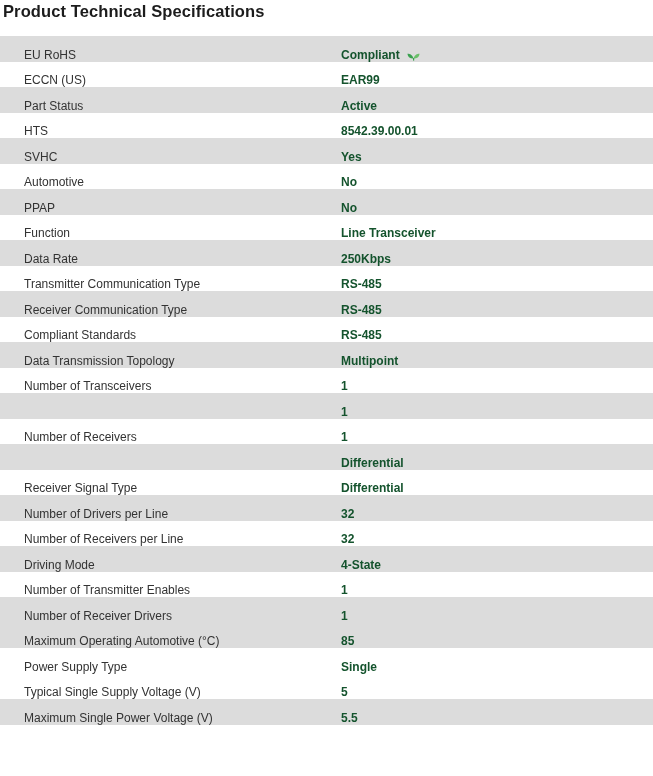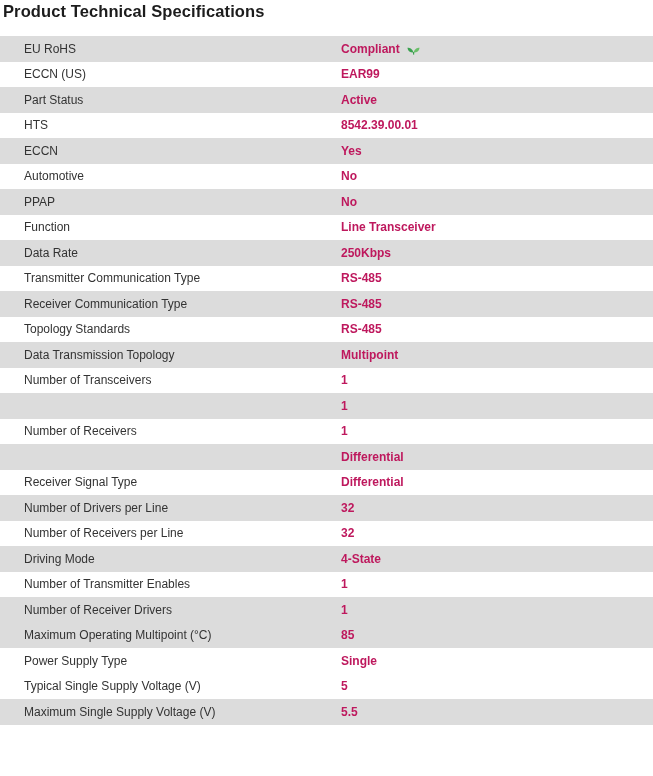--- a/index.html
+++ b/index.html
@@ -26,21 +26,21 @@
     letter-spacing: 0.1px;
   }
   .spec-table {
     position: absolute;
     top: 36px;
     left: 0;
     width: 653px;
   }
   .row {
     display: flex;
-    align-items: center;
+    align-items: flex-end;
     height: 25.5px;
     width: 653px;
     background: #ffffff;
   }
   .row.alt {
     background: #dcdcdc;
   }
   .label {
     flex: 0 0 auto;
     padding-left: 24px;
@@ -51,21 +51,21 @@
   .value-cell {
     position: absolute;
     left: 341px;
     display: flex;
     align-items: center;
     gap: 7px;
   }
   .value {
     font-size: 12px;
     font-weight: bold;
-    color: #be185d;
+    color: #14532d;
     white-space: nowrap;
   }
   .leaf {
     display: inline-flex;
     align-items: center;
     margin-top: 1px;
   }
 </style>
 </head>
 <body>
@@ -106,21 +106,21 @@
 
   <div class="row">
     <span class="label">HTS</span>
     <span class="value-cell">
       <span class="value">8542.39.00.01</span>
 
     </span>
   </div>
 
   <div class="row alt">
-    <span class="label">ECCN</span>
+    <span class="label">SVHC</span>
     <span class="value-cell">
       <span class="value">Yes</span>
 
     </span>
   </div>
 
   <div class="row">
     <span class="label">Automotive</span>
     <span class="value-cell">
       <span class="value">No</span>
@@ -162,21 +162,21 @@
 
   <div class="row alt">
     <span class="label">Receiver Communication Type</span>
     <span class="value-cell">
       <span class="value">RS-485</span>
 
     </span>
   </div>
 
   <div class="row">
-    <span class="label">Topology Standards</span>
+    <span class="label">Compliant Standards</span>
     <span class="value-cell">
       <span class="value">RS-485</span>
 
     </span>
   </div>
 
   <div class="row alt">
     <span class="label">Data Transmission Topology</span>
     <span class="value-cell">
       <span class="value">Multipoint</span>
@@ -257,21 +257,21 @@
   <div class="row alt">
     <span class="label">Number of Receiver Drivers</span>
     <span class="value-cell">
       <span class="value">1</span>
 
     </span>
   </div>
 
 
   <div class="row alt">
-    <span class="label">Maximum Operating Multipoint (°C)</span>
+    <span class="label">Maximum Operating Automotive (°C)</span>
     <span class="value-cell">
       <span class="value">85</span>
 
     </span>
   </div>
 
   <div class="row">
     <span class="label">Power Supply Type</span>
     <span class="value-cell">
       <span class="value">Single</span>
@@ -282,20 +282,20 @@
 
   <div class="row">
     <span class="label">Typical Single Supply Voltage (V)</span>
     <span class="value-cell">
       <span class="value">5</span>
 
     </span>
   </div>
 
   <div class="row alt">
-    <span class="label">Maximum Single Supply Voltage (V)</span>
+    <span class="label">Maximum Single Power Voltage (V)</span>
     <span class="value-cell">
       <span class="value">5.5</span>
 
     </span>
   </div>
 </div>
 </div>
 
 </body></html>

